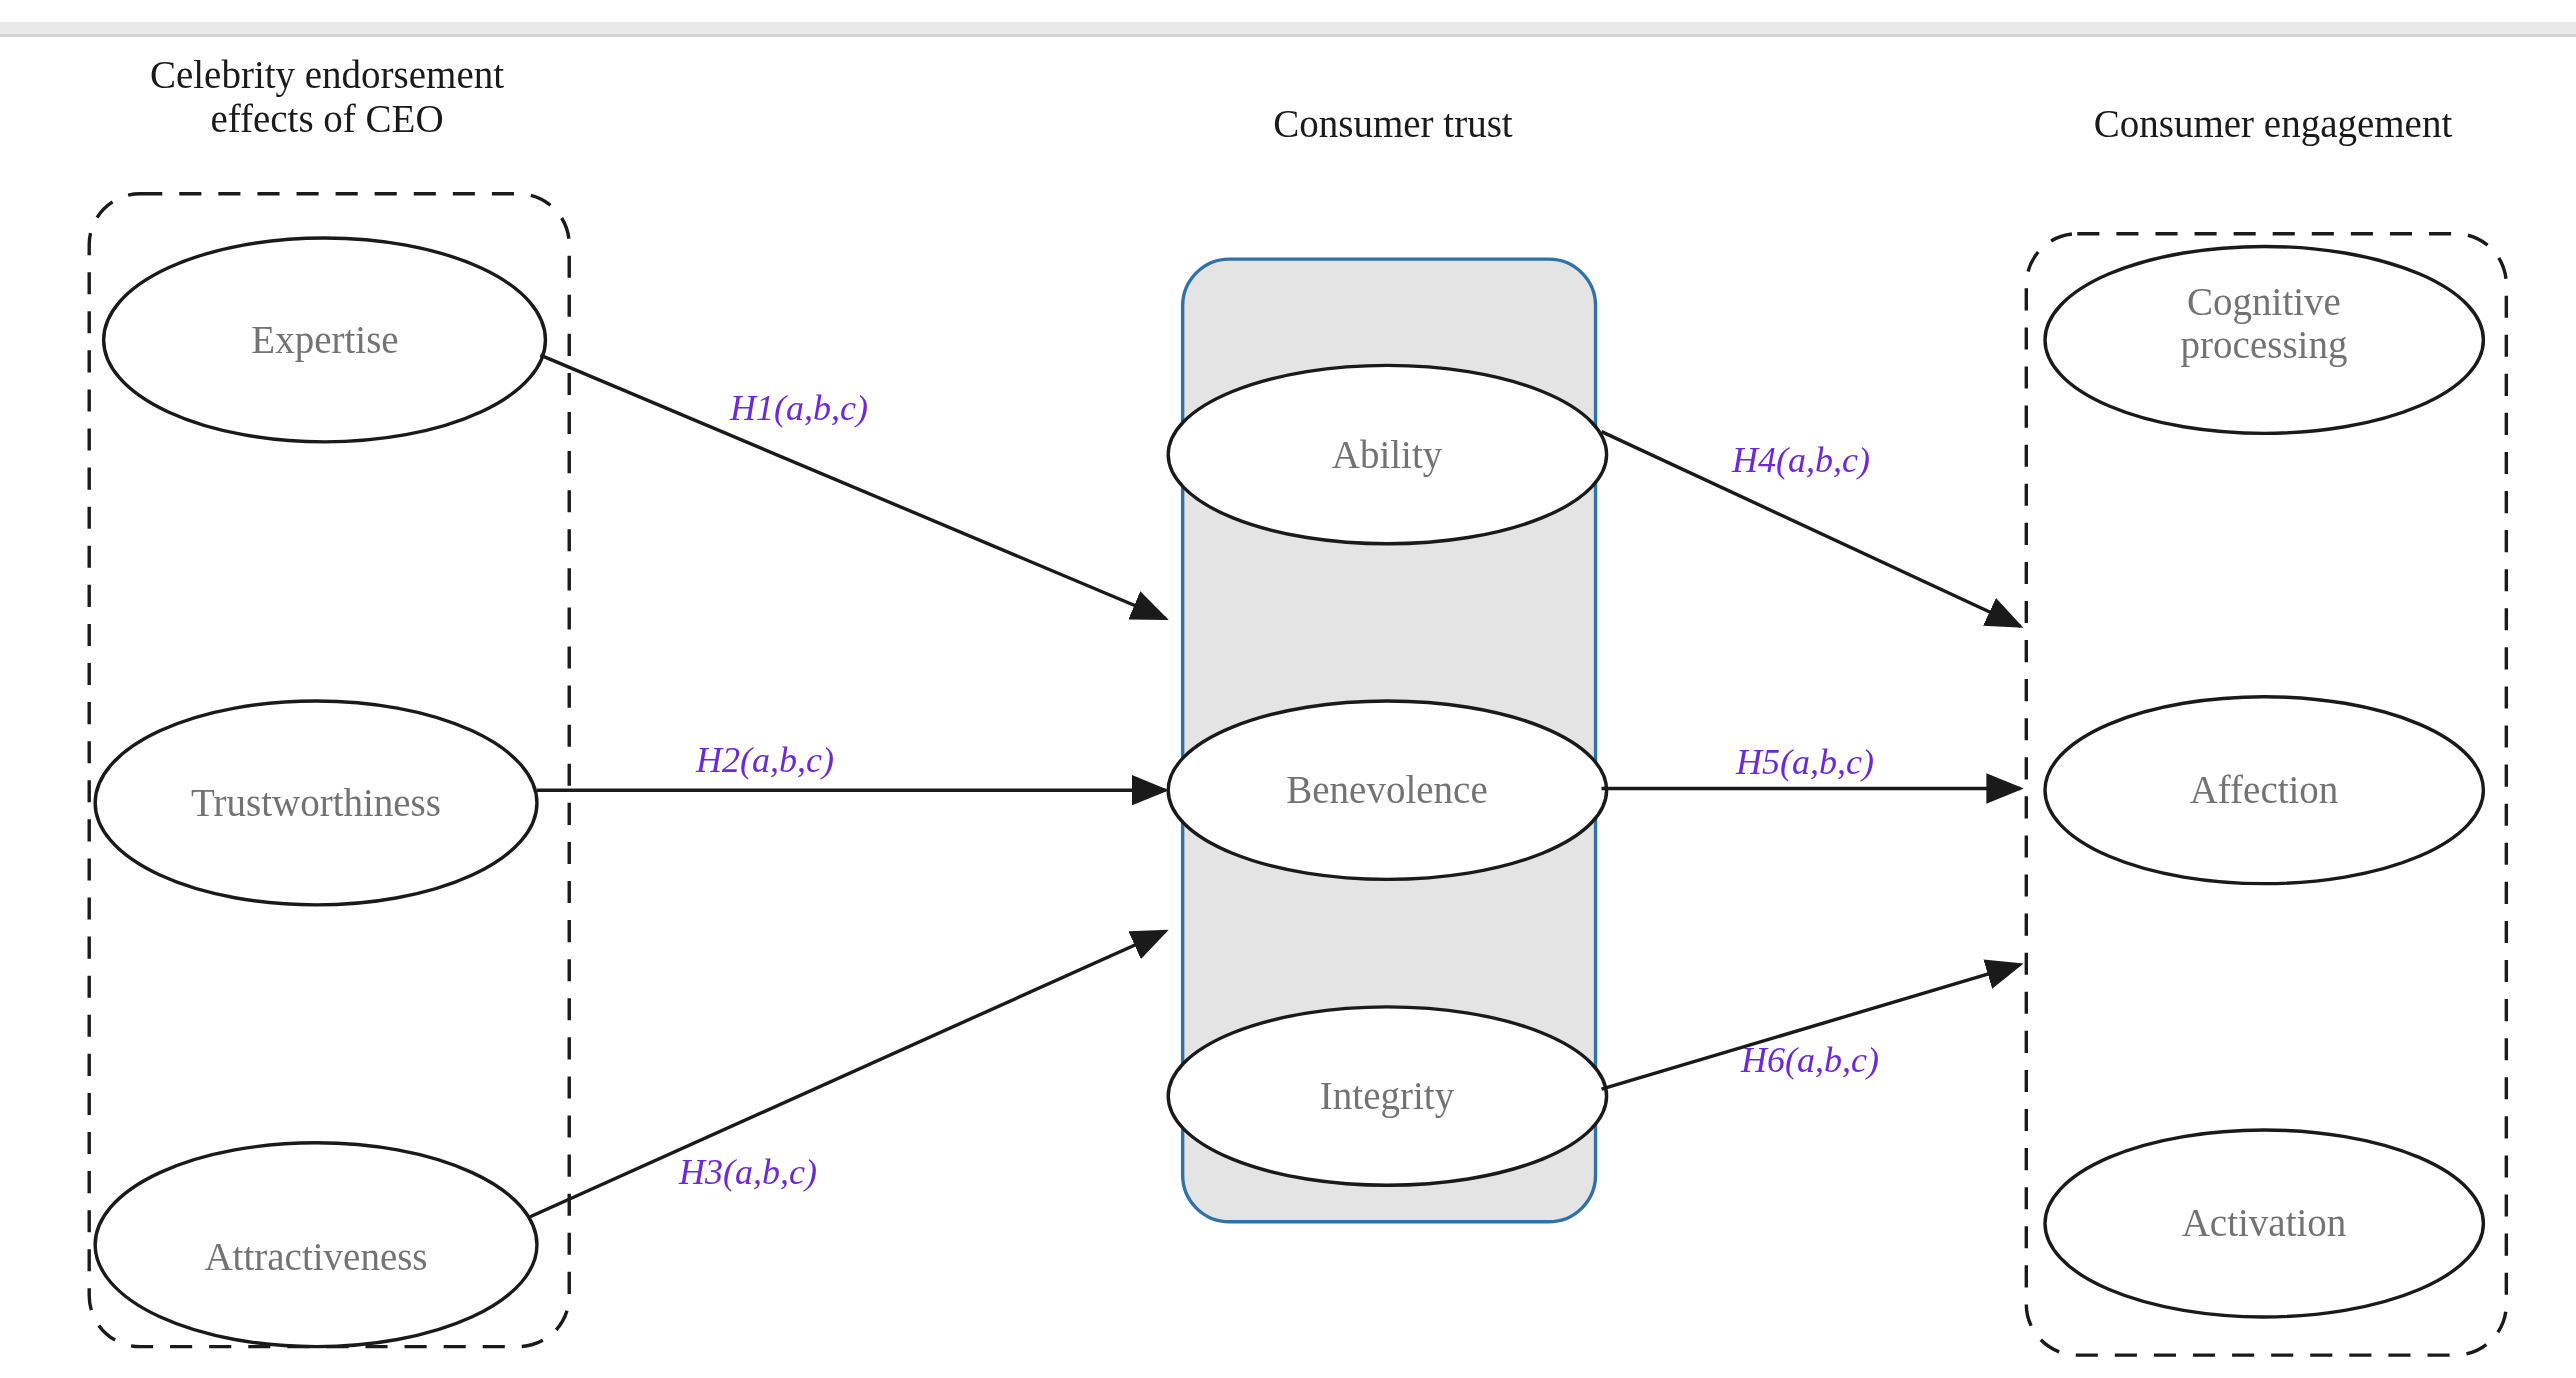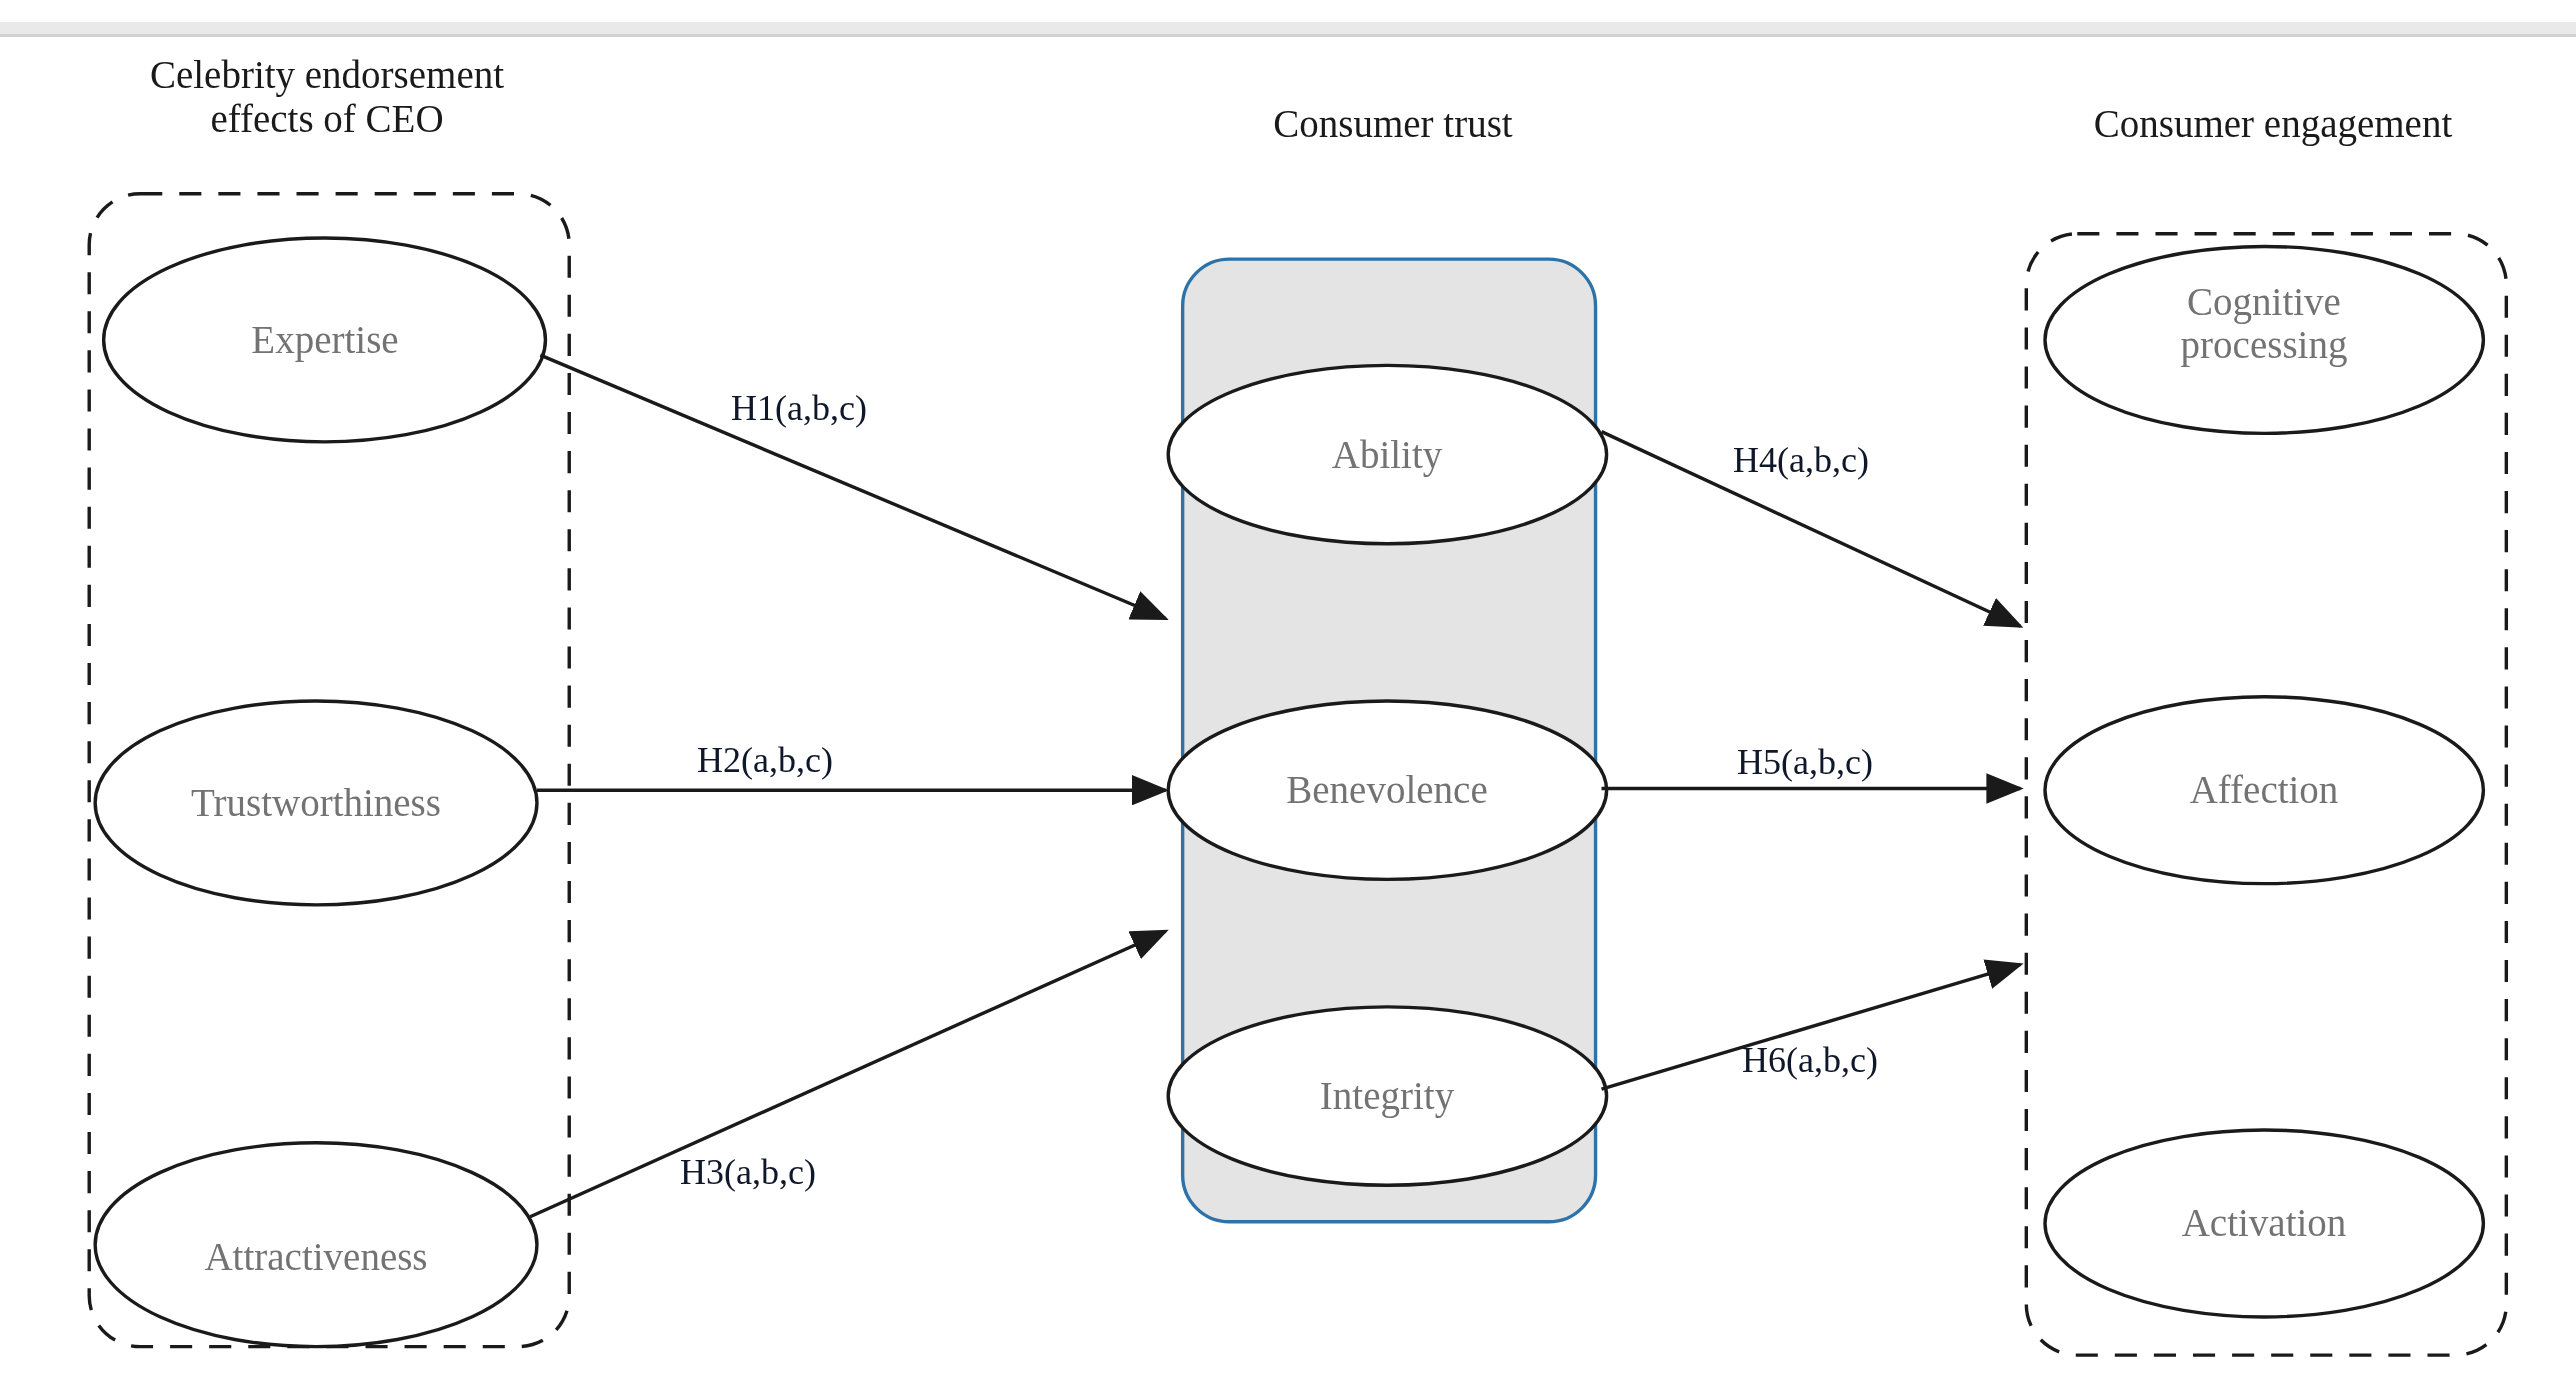--- a/index.html
+++ b/index.html
@@ -52,23 +52,24 @@
     font-size: 39px;
     line-height: 1.1;
     color: #737373;
     white-space: pre-line;
     transform: translate(-50%, -50%);
     pointer-events: none;
   }
   .edge-label {
     position: absolute;
     font-size: 36px;
-    color: #0f172a;
+    color: #6d28d9;
     white-space: nowrap;
     transform: translate(-50%, -50%);
+    font-style: italic;
   }
 </style>
 </head>
 <body>
 
 <div id="stage">
 
   <div class="top-rule"></div>
 
   <svg class="canvas" viewBox="0 0 3032 1623">

